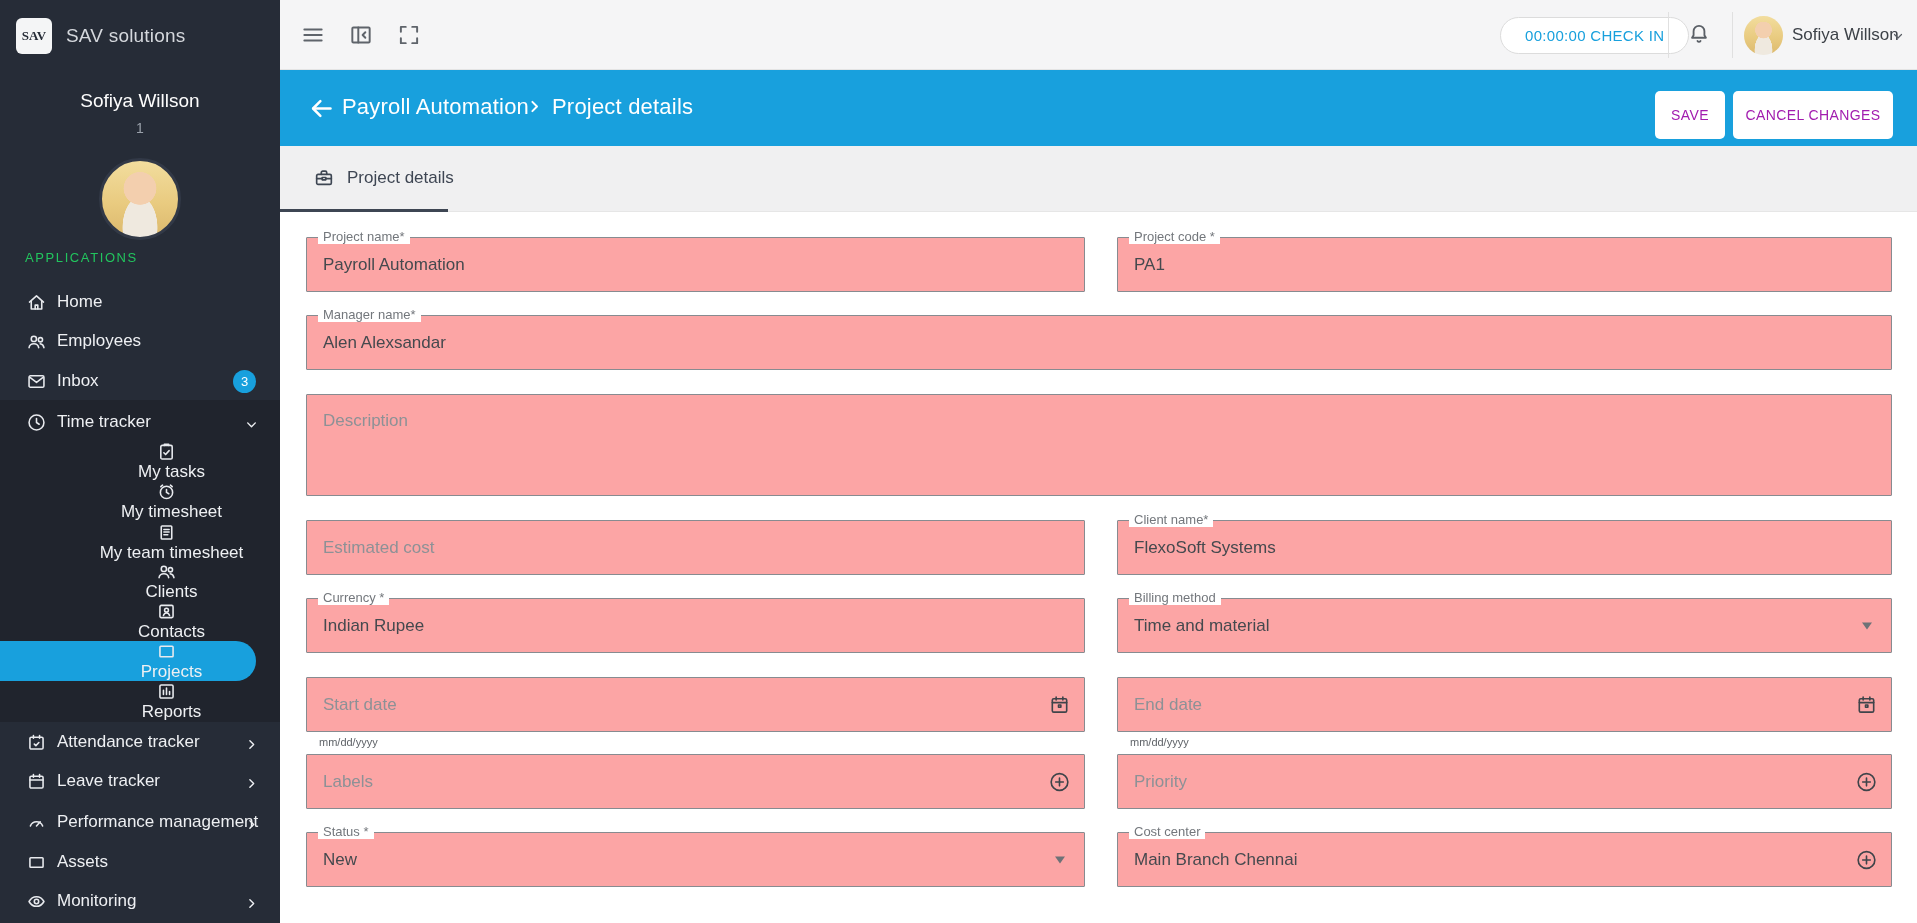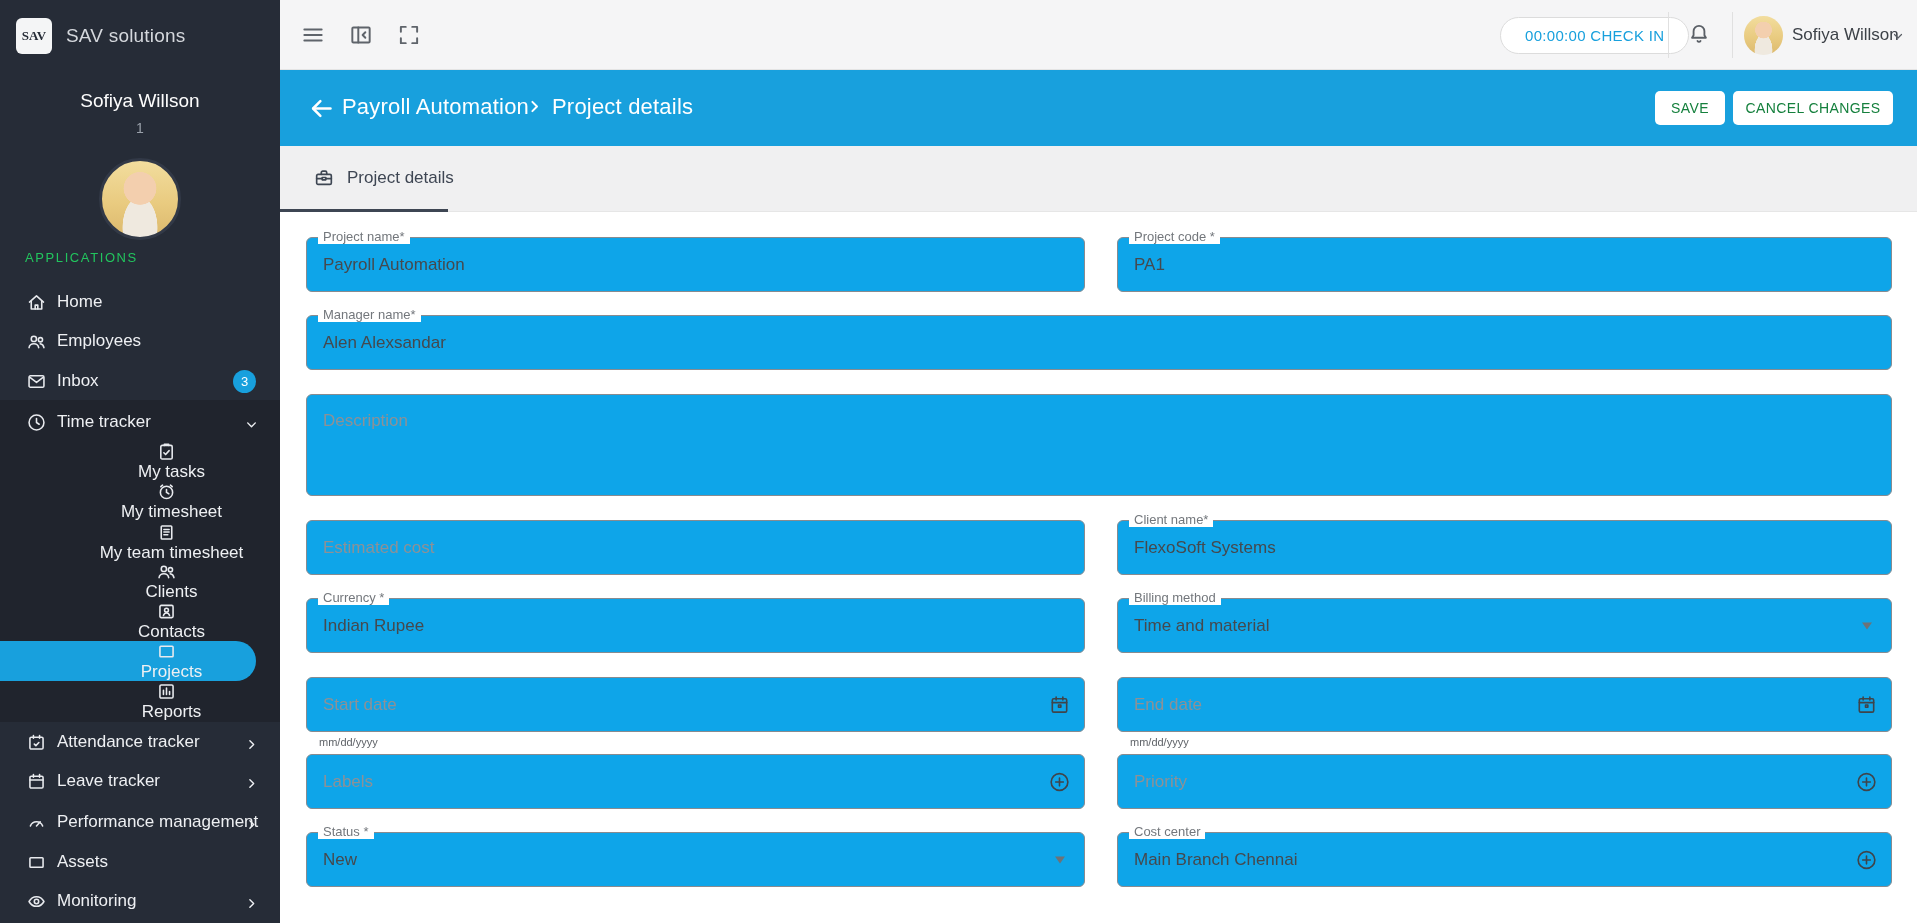--- a/index.html
+++ b/index.html
@@ -55,38 +55,38 @@
 
   
   .bluebar { position:absolute; left:280px; top:70px; width:1637px; height:76px; background:#18a0dd; }
   .backbtn { position:absolute; left:28px; top:25px; width:27px; height:27px; color:#fff; cursor:pointer; }
   .backbtn svg { width:27px; height:27px; stroke:currentColor; fill:none; stroke-width:2.2; stroke-linecap:round; stroke-linejoin:round; }
   .crumb { position:absolute; top:24px; color:#fff; font-size:22px; letter-spacing:.2px; }
   .crumb.parent { left:62px; cursor:pointer; }
   .crumb.current { left:272px; }
   .crumb-chev { position:absolute; left:246px; top:28px; width:17px; height:17px; color:#fff; }
   .crumb-chev svg { width:17px; height:17px; stroke:currentColor; fill:none; stroke-width:2.8; stroke-linecap:round; stroke-linejoin:round; }
-  .hbtn { position:absolute; top:21px; height:34px; background:#fff; border:none; border-radius:5px; font-family:inherit;
-          font-size:14px; color:#15803d; letter-spacing:.4px; cursor:pointer; display:flex; align-items:center; justify-content:center; }
+  .hbtn { position:absolute; top:21px; height:48px; background:#fff; border:none; border-radius:5px; font-family:inherit;
+          font-size:14px; color:#a21caf; letter-spacing:.4px; cursor:pointer; display:flex; align-items:center; justify-content:center; }
   .hbtn.save { left:1375px; width:70px; }
   .hbtn.cancel { left:1453px; width:160px; }
 
   
   .tabstrip { position:absolute; left:280px; top:146px; width:1637px; height:66px; background:#f0f0f1; border-bottom:1px solid #e6e6e6; }
   .tab { position:absolute; left:0; top:0; width:168px; height:66px; display:flex; align-items:center; padding-left:33px;
          border-bottom:3px solid #3e4653; cursor:pointer; }
   .tab .ticn { width:22px; height:22px; margin-right:12px; color:#3e4653; }
   .tab .ticn svg { width:22px; height:22px; stroke:currentColor; fill:none; stroke-width:1.8; stroke-linecap:round; stroke-linejoin:round; }
   .tab-label { font-size:17px; color:#3e4653; white-space:nowrap; }
 
   
   .formarea { position:absolute; left:280px; top:212px; width:1637px; height:711px; background:#fff; }
   .fgrid { position:absolute; left:26px; top:25px; width:1586px; }
   .frow { display:grid; grid-template-columns:779px 775px; column-gap:32px; }
-  .fld { position:relative; height:55px; border:1.5px solid #878b90; border-radius:6px; background:#0ea5e9; }
+  .fld { position:relative; height:55px; border:1.5px solid #878b90; border-radius:1px; background:#fca5a5; }
   .fld.full { grid-column:1 / -1; }
   .fld.ta { height:102px; }
   .fld input, .fld textarea { width:100%; height:100%; border:0; outline:0; background:transparent; font-family:inherit;
         font-size:17px; color:#45494e; padding:0 52px 0 16px; }
   .fld textarea { padding:16px; resize:none; }
   .fld input::placeholder, .fld textarea::placeholder { color:#8d9196; opacity:1; }
   .flbl { position:absolute; top:-9px; left:11px; background:#fff; padding:0 5px; font-size:13px; color:#73777c; white-space:nowrap; }
   .ticon { position:absolute; right:13px; top:50%; transform:translateY(-50%); width:23px; height:23px; color:#3f444a; cursor:pointer; }
   .ticon svg { width:23px; height:23px; stroke:currentColor; fill:none; stroke-width:1.7; stroke-linecap:round; stroke-linejoin:round; }
   .caret { position:absolute; right:19px; top:50%; transform:translateY(-50%); width:0; height:0; cursor:pointer;

